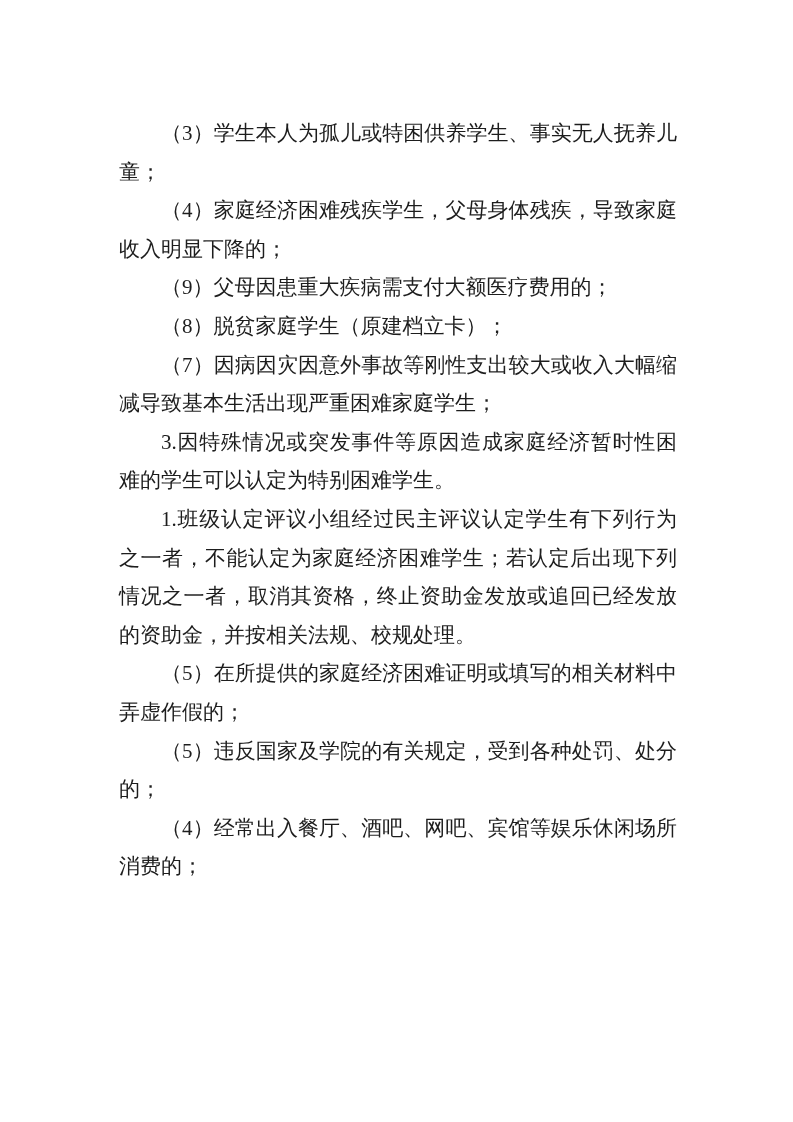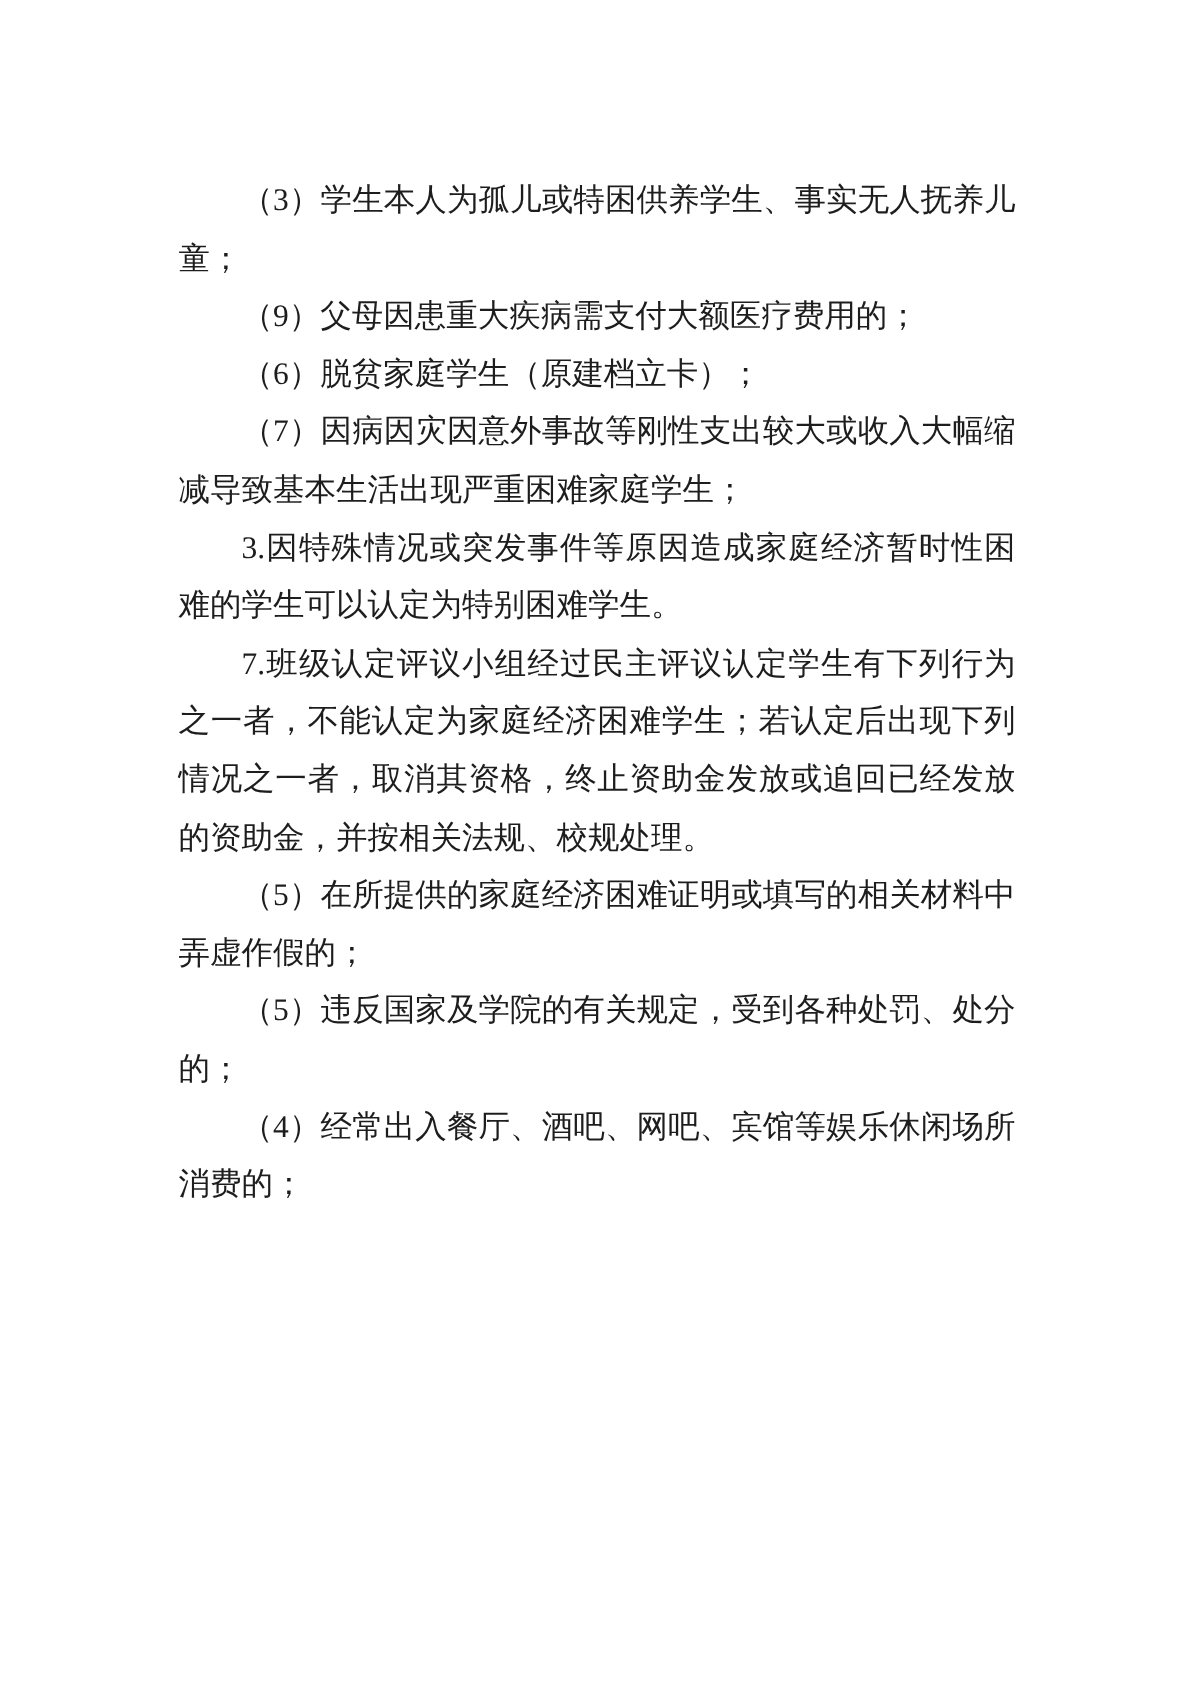--- a/index.html
+++ b/index.html
@@ -40,22 +40,23 @@
     text-justify: inter-character;
     word-break: break-all;
   }
 </style>
 </head>
 <body>
 
 <div class="doc-page">
   <div class="doc-body">
     <p class="para">（3）学生本人为孤儿或特困供养学生、事实无人抚养儿童；</p>
+    <p class="para">（4）家庭经济困难残疾学生，父母身体残疾，导致家庭收入明显下降的；</p>
     <p class="para">（9）父母因患重大疾病需支付大额医疗费用的；</p>
-    <p class="para">（6）脱贫家庭学生（原建档立卡）；</p>
+    <p class="para">（8）脱贫家庭学生（原建档立卡）；</p>
     <p class="para">（7）因病因灾因意外事故等刚性支出较大或收入大幅缩减导致基本生活出现严重困难家庭学生；</p>
     <p class="para">3.因特殊情况或突发事件等原因造成家庭经济暂时性困难的学生可以认定为特别困难学生。</p>
-    <p class="para">7.班级认定评议小组经过民主评议认定学生有下列行为之一者，不能认定为家庭经济困难学生；若认定后出现下列情况之一者，取消其资格，终止资助金发放或追回已经发放的资助金，并按相关法规、校规处理。</p>
+    <p class="para">1.班级认定评议小组经过民主评议认定学生有下列行为之一者，不能认定为家庭经济困难学生；若认定后出现下列情况之一者，取消其资格，终止资助金发放或追回已经发放的资助金，并按相关法规、校规处理。</p>
     <p class="para">（5）在所提供的家庭经济困难证明或填写的相关材料中弄虚作假的；</p>
     <p class="para">（5）违反国家及学院的有关规定，受到各种处罚、处分的；</p>
     <p class="para">（4）经常出入餐厅、酒吧、网吧、宾馆等娱乐休闲场所消费的；</p>
   </div>
 </div>
 
 </body></html>

